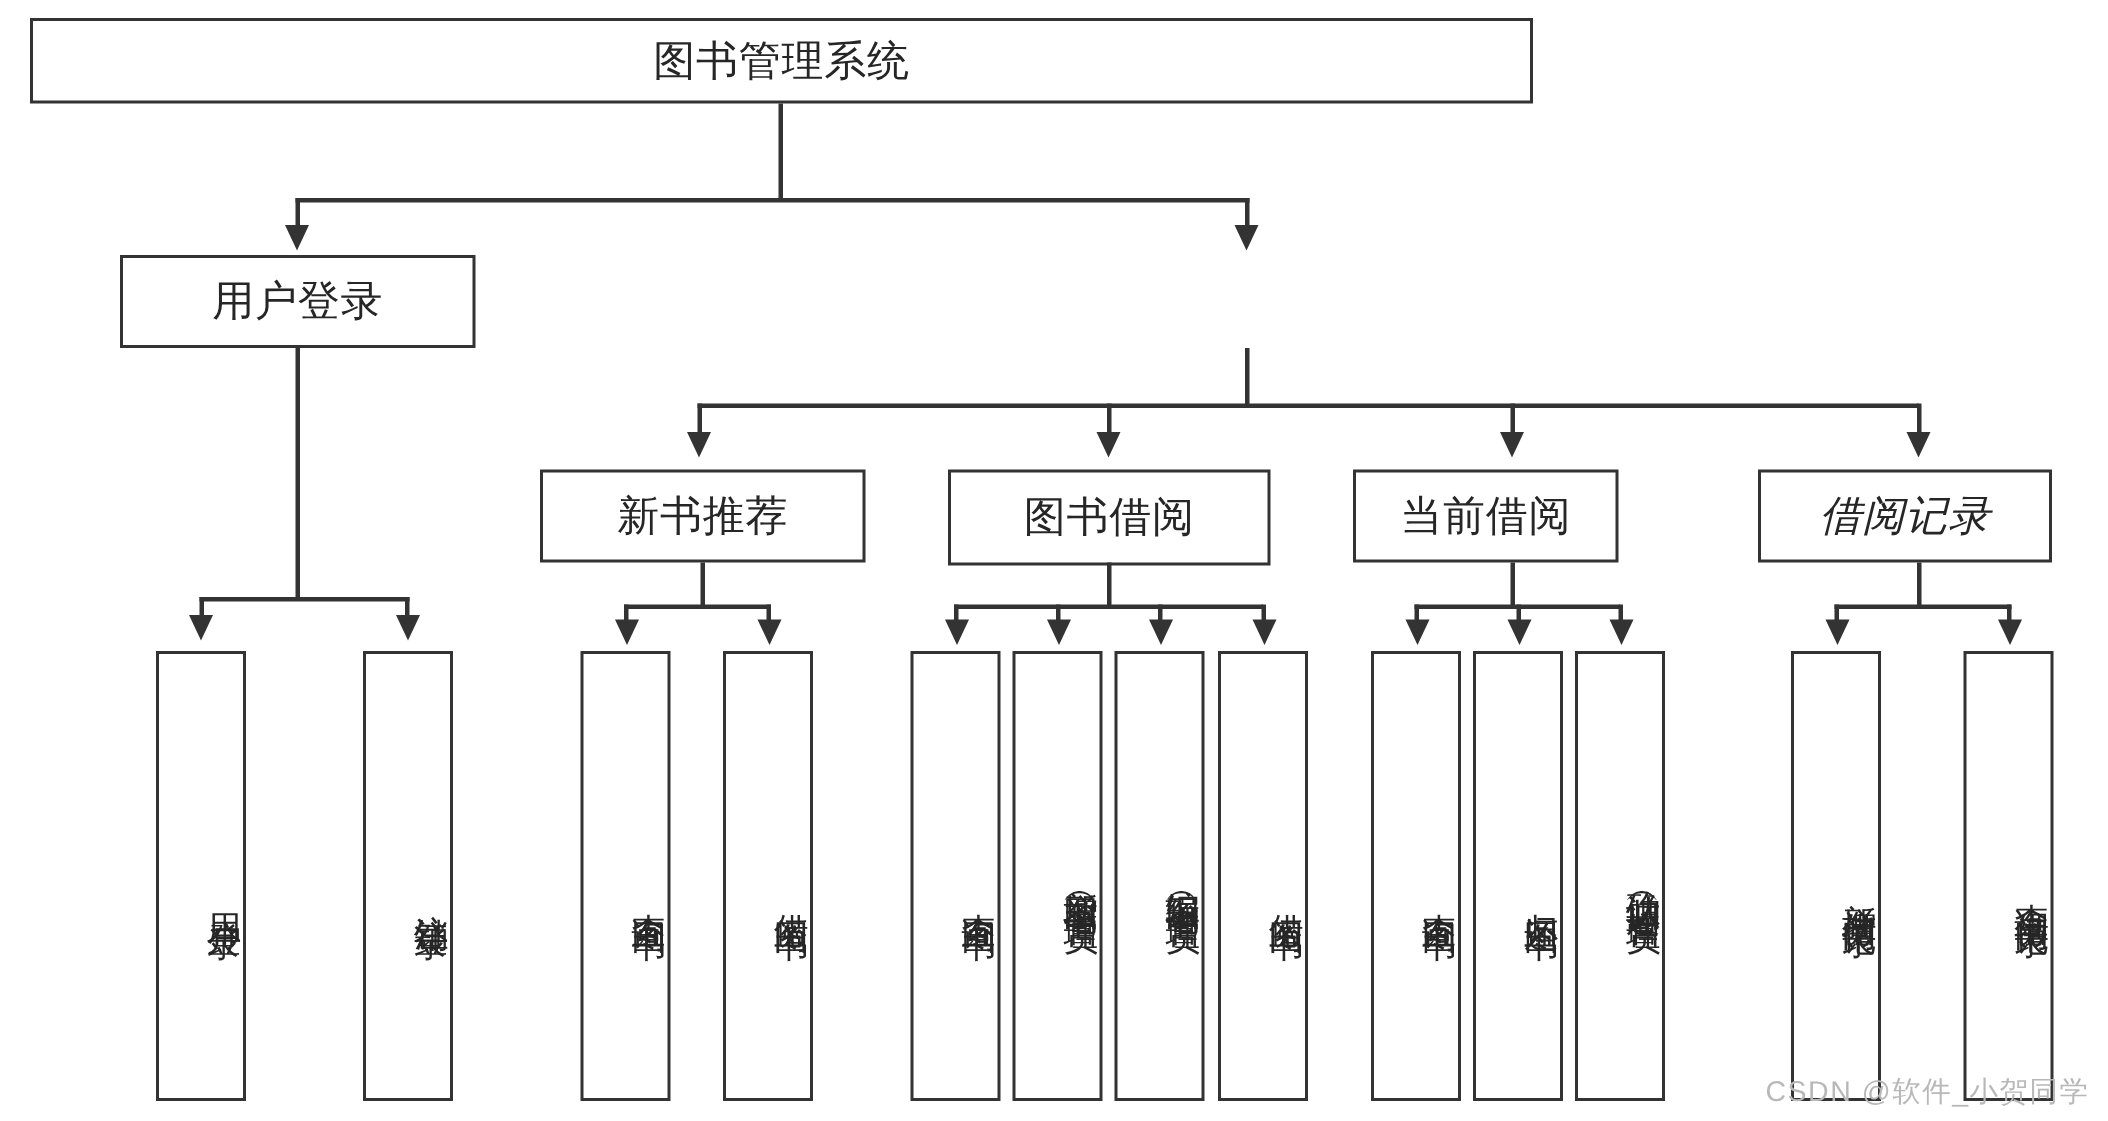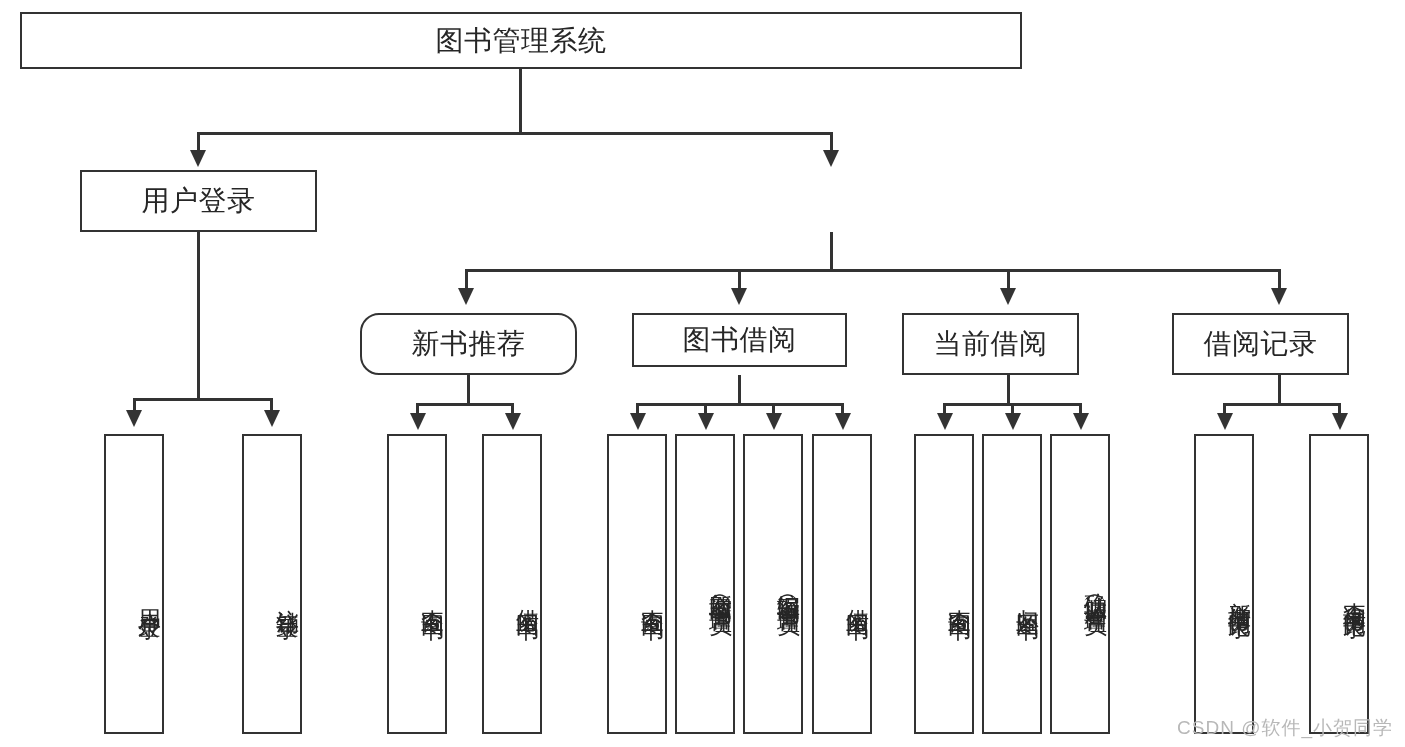--- a/index.html
+++ b/index.html
@@ -105,30 +105,30 @@
   <div class="conn h" style="left:465px;top:269px;width:814px;"></div>
   <div class="conn v" style="left:465px;top:269px;height:22px;"></div>
   <div class="arrow" style="left:458px;top:288px;"></div>
   <div class="conn v" style="left:738px;top:269px;height:22px;"></div>
   <div class="arrow" style="left:731px;top:288px;"></div>
   <div class="conn v" style="left:1007px;top:269px;height:22px;"></div>
   <div class="arrow" style="left:1000px;top:288px;"></div>
   <div class="conn v" style="left:1278px;top:269px;height:22px;"></div>
   <div class="arrow" style="left:1271px;top:288px;"></div>
 
-  <div class="node horiz" style="left:360px;top:313px;width:217px;height:62px;border-radius:19px;">
+  <div class="node horiz" style="left:360px;top:313px;width:217px;height:62px;">
     <span class="label">新书推荐</span>
   </div>
-  <div class="node horiz" style="left:632px;top:313px;width:215px;height:54px;">
+  <div class="node horiz" style="left:632px;top:313px;width:215px;height:64px;">
     <span class="label">图书借阅</span>
   </div>
   <div class="node horiz" style="left:902px;top:313px;width:177px;height:62px;">
     <span class="label">当前借阅</span>
   </div>
-  <div class="node horiz" style="left:1172px;top:313px;width:177px;height:62px;">
+  <div class="node horiz" style="left:1172px;top:313px;width:196px;height:62px;font-style:italic;">
     <span class="label">借阅记录</span>
   </div>
 
   <div class="conn v" style="left:467px;top:375px;height:30px;"></div>
   <div class="conn h" style="left:416px;top:403px;width:98px;"></div>
   <div class="conn v" style="left:416px;top:403px;height:12px;"></div>
   <div class="arrow" style="left:410px;top:413px;"></div>
   <div class="conn v" style="left:511px;top:403px;height:12px;"></div>
   <div class="arrow" style="left:505px;top:413px;"></div>
 

